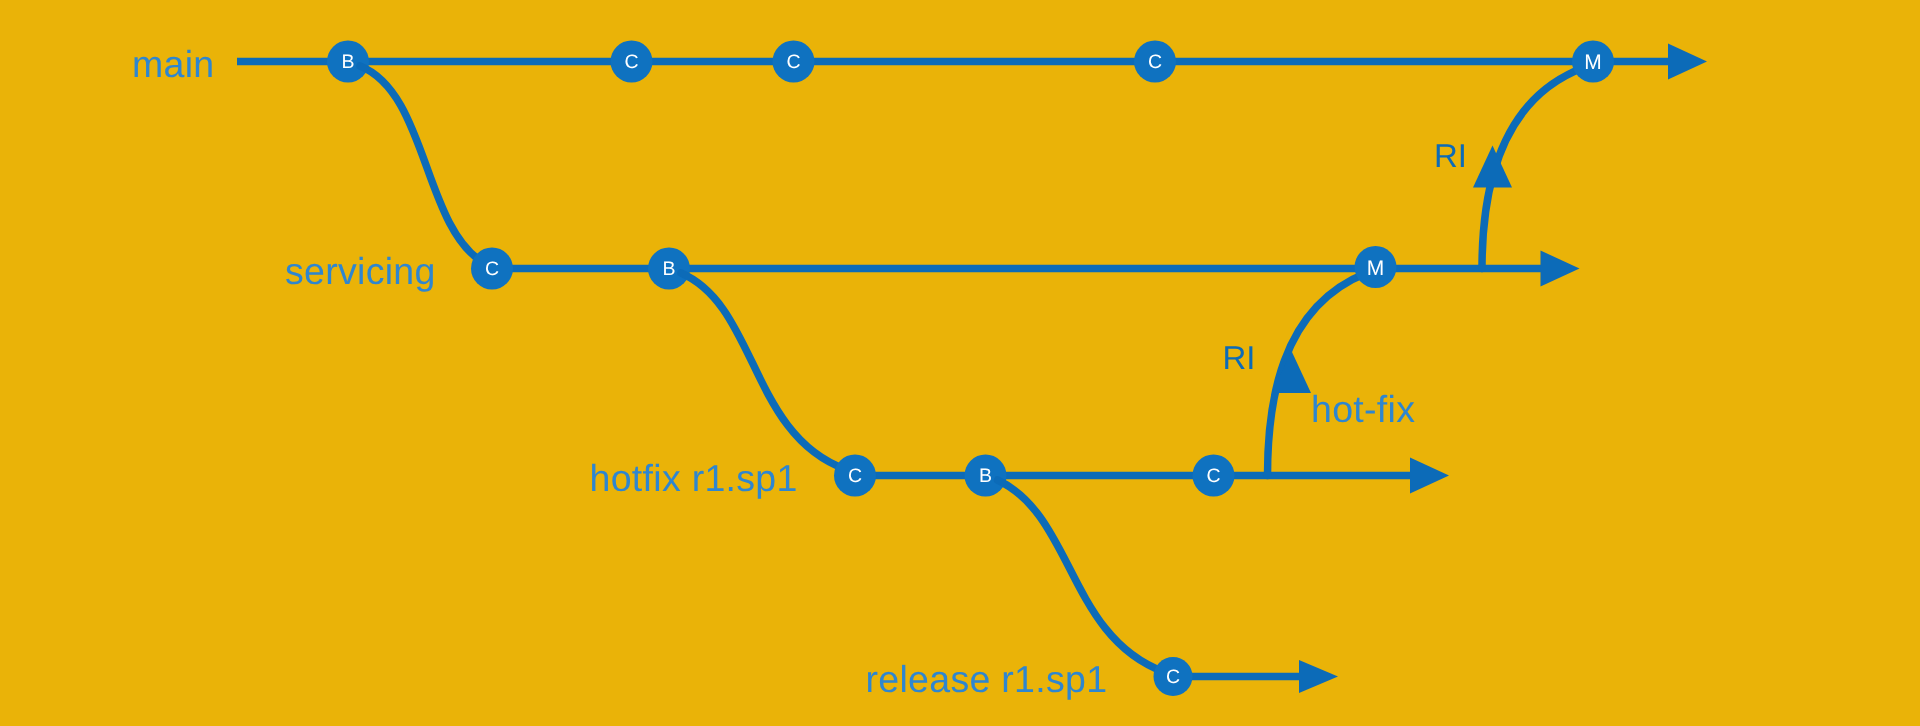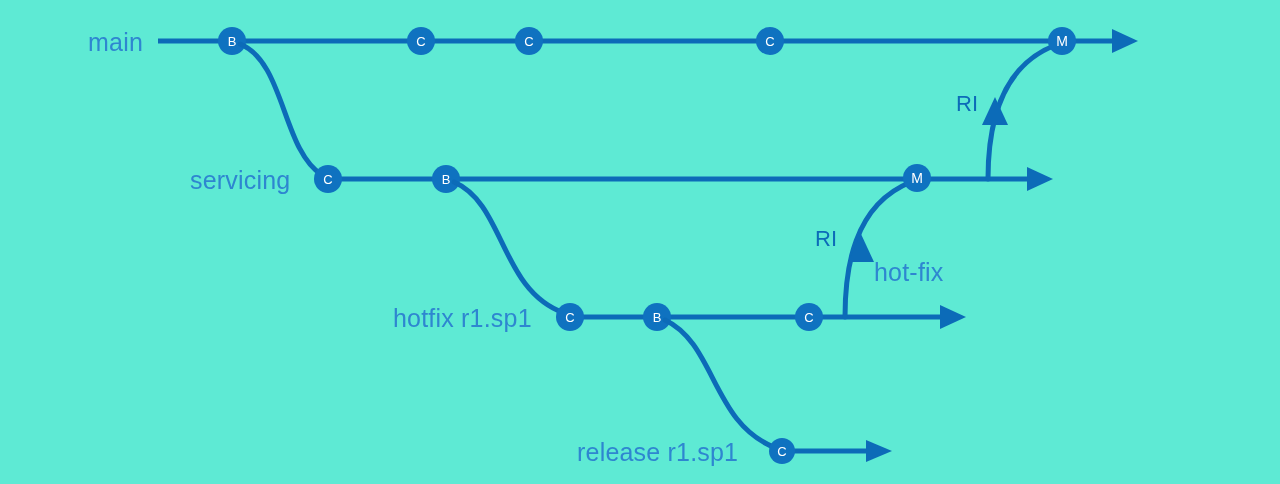--- a/index.html
+++ b/index.html
@@ -10,21 +10,21 @@
   body {
     width: 1280px;
     height: 484px;
     overflow: hidden;
     font-family: "Liberation Sans", sans-serif;
   }
   #diagram-root {
     position: relative;
     width: 1280px;
     height: 484px;
-    background: #5eead4;
+    background: #eab308;
   }
   svg.branch-canvas {
     position: absolute;
     top: 0;
     left: 0;
     width: 1280px;
     height: 484px;
   }
   .branch-label {
     fill: #2E86D0;

